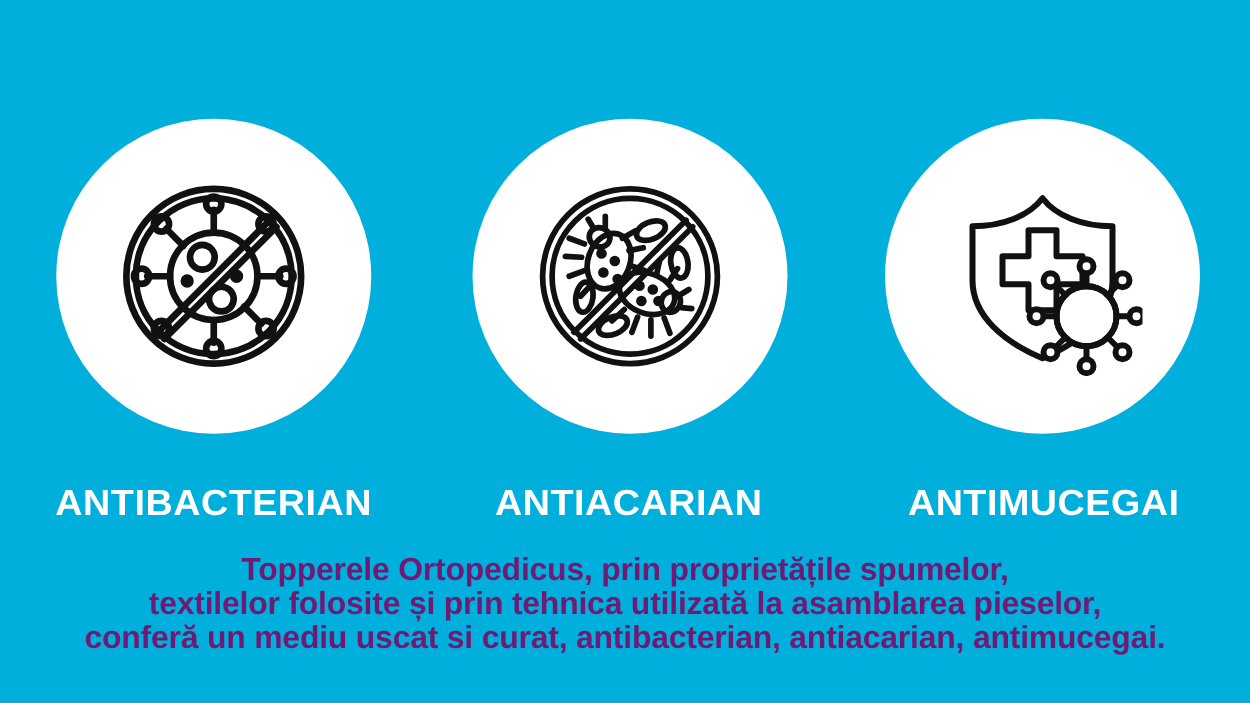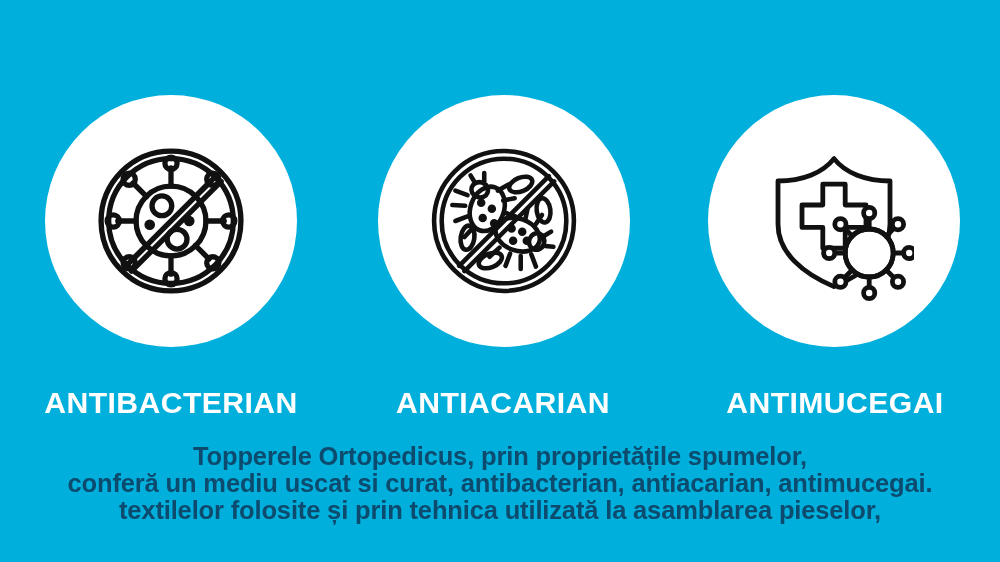--- a/index.html
+++ b/index.html
@@ -224,17 +224,17 @@
     </div>
   </div>
 </div>
 
 <div id="captions">
   <div class="caption c1" style="color: rgb(255, 255, 255);">ANTIBACTERIAN</div>
   <div class="caption c2" style="color: rgb(255, 255, 255);">ANTIACARIAN</div>
   <div class="caption c3" style="color: rgb(255, 255, 255);">ANTIMUCEGAI</div>
 </div>
 
-<div id="blurb" style="color: #0c4a6e;">
+<div id="blurb" style="color: #701a75;">
   <span class="line">Topperele Ortopedicus, prin proprietățile spumelor,</span>
+  <span class="line">textilelor folosite și prin tehnica utilizată la asamblarea pieselor,</span>
   <span class="line">conferă un mediu uscat si curat, antibacterian, antiacarian, antimucegai.</span>
-  <span class="line">textilelor folosite și prin tehnica utilizată la asamblarea pieselor,</span>
 </div>
 
 </body></html>

